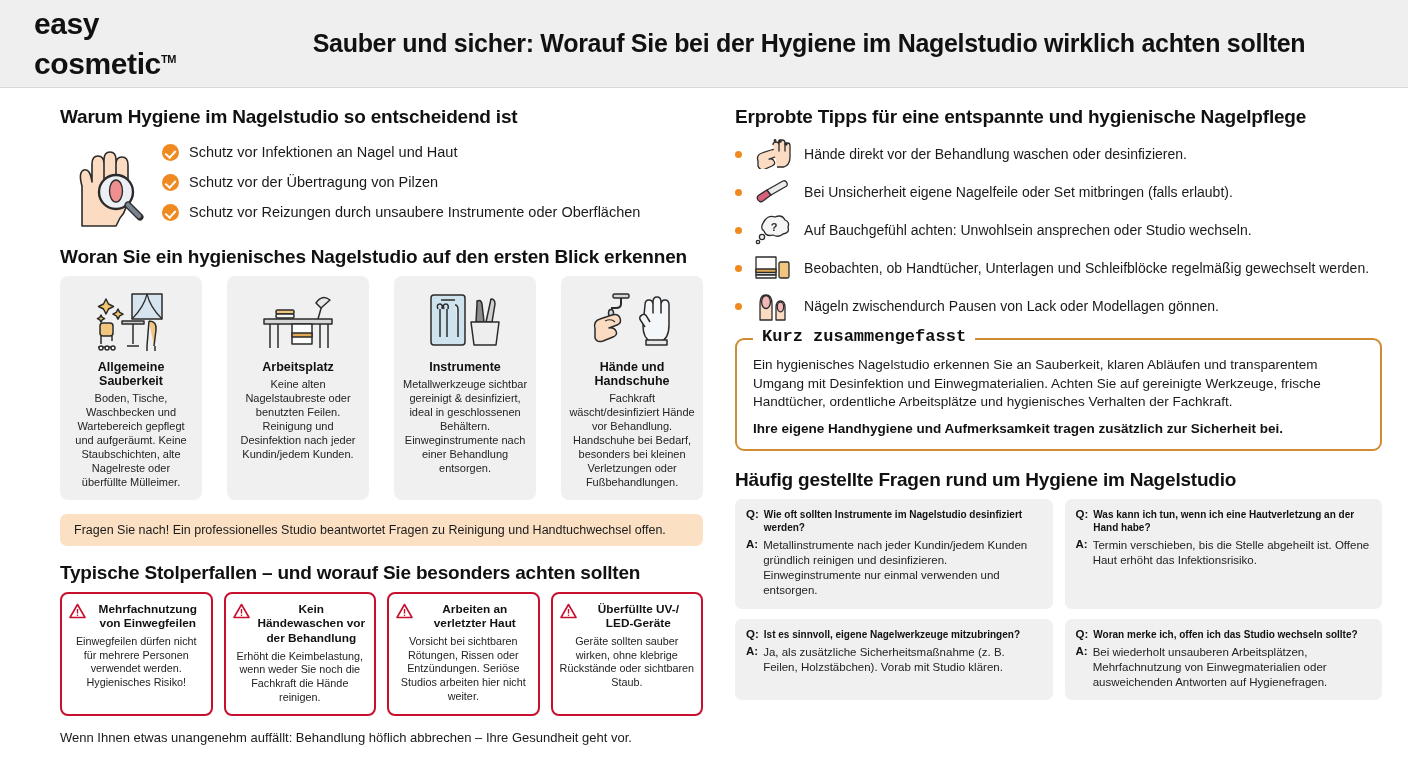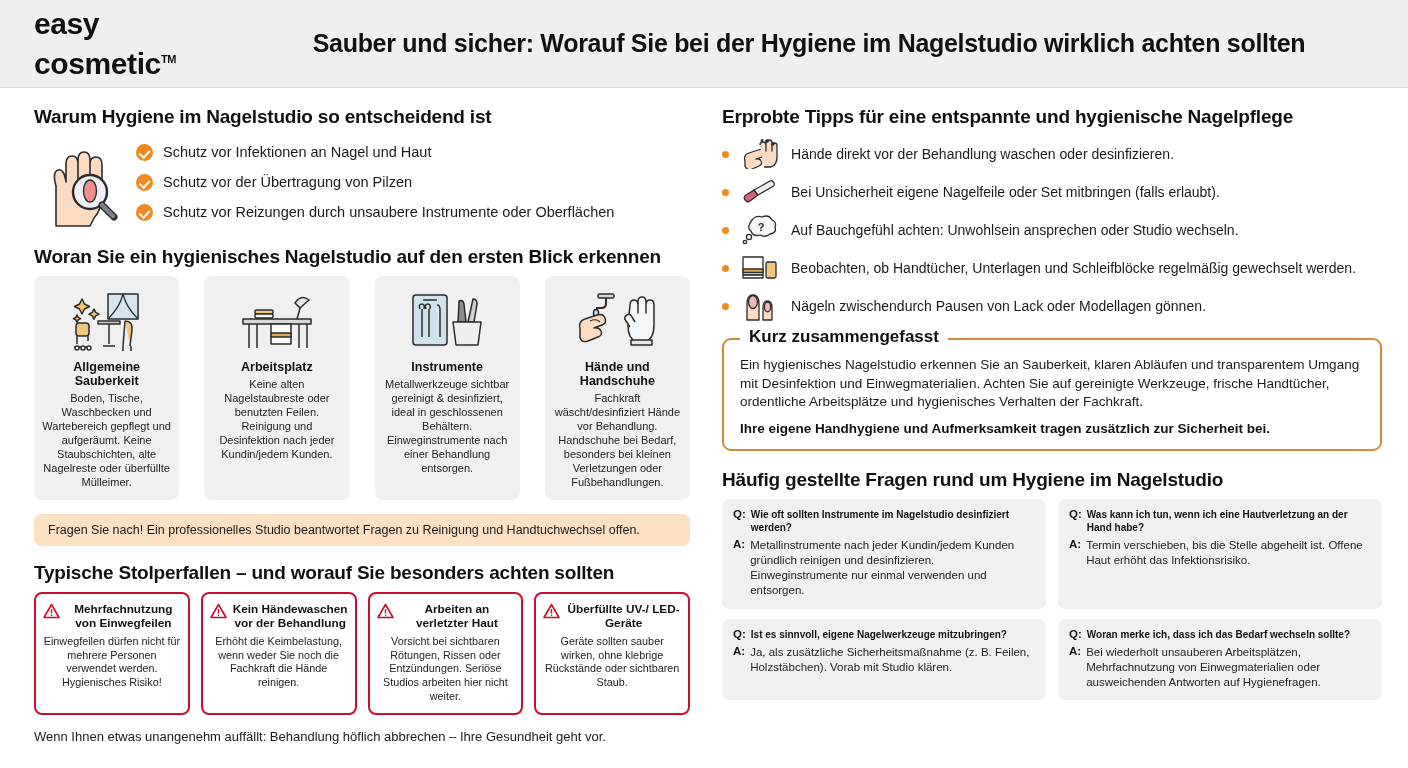--- a/index.html
+++ b/index.html
@@ -21,21 +21,21 @@
   .logo { width: 230px; padding-left: 34px; line-height: 0.92; }
   .logo-l1, .logo-l2 { font-size: 30px; font-weight: 700; letter-spacing: -0.4px; color: #111; }
   .logo-l2 { position: relative; display: inline-block; margin-top: 12px; }
   .logo-tm { font-size: 11px; font-weight: 700; vertical-align: super; }
   .header-title {
     flex: 1; text-align: center; padding-right: 20px;
     font-size: 25px; font-weight: 700; color: #111; letter-spacing: -0.3px;
   }
 
   
-  .body { flex: 1; display: flex; padding: 4px; }
+  .body { flex: 1; display: flex; padding: 4px; margin-left: 26px; }
   .col { padding: 14px 22px 0 30px; }
   .col-left  { width: 712px; }
   .col-right { width: 696px; padding-left: 10px; padding-right: 22px; }
 
   h2.sec {
     font-size: 19px; font-weight: 700; color: #111;
     margin: 0 0 10px 0; letter-spacing: -0.2px;
   }
   h2.sec.tight { margin-bottom: 8px; }
 
@@ -94,21 +94,21 @@
   .tip-ico { width: 44px; flex: 0 0 44px; height: 32px; display: flex; align-items: center; justify-content: center; }
   .tip-text { font-size: 14px; color: #1a1a1a; }
 
   
   .summary {
     border: 2px solid #d08c32; border-radius: 9px;
     padding: 16px 16px 13px; position: relative; margin-bottom: 18px;
   }
   .summary-legend {
     position: absolute; top: -13px; left: 16px; background: #fff;
-    padding: 0 9px; font-size: 17px; font-weight: 700; color: #111;
+    padding: 0 9px; font-size: 17px; font-weight: 700; color: #111; font-family: Liberation Mono, monospace;
   }
   .summary-p { font-size: 13.5px; line-height: 1.38; color: #1a1a1a; margin-bottom: 9px; }
   .summary-b { font-size: 13.5px; font-weight: 700; color: #111; }
 
   
   .faq-grid { display: grid; grid-template-columns: 1fr 1fr; gap: 10px 12px; }
   .faq {
     background: #f0f0f0; border-radius: 7px; padding: 9px 11px 10px;
   }
   .qa { display: flex; gap: 5px; }
@@ -444,21 +444,21 @@
           </div>
           <div class="qa">
             <span class="qa-lbl">A:</span>
             <span class="qa-a">Ja, als zusätzliche Sicherheitsmaßnahme (z. B. Feilen, Holzstäbchen). Vorab mit Studio klären.</span>
           </div>
         </div>
 
         <div class="faq">
           <div class="qa">
             <span class="qa-lbl">Q:</span>
-            <span class="qa-q">Woran merke ich, dass ich das Bedarf wechseln sollte?</span>
+            <span class="qa-q">Woran merke ich, offen ich das Studio wechseln sollte?</span>
           </div>
           <div class="qa">
             <span class="qa-lbl">A:</span>
             <span class="qa-a">Bei wiederholt unsauberen Arbeitsplätzen, Mehrfachnutzung von Einwegmaterialien oder ausweichenden Antworten auf Hygienefragen.</span>
           </div>
         </div>
 
       </div>
 
     </div>

